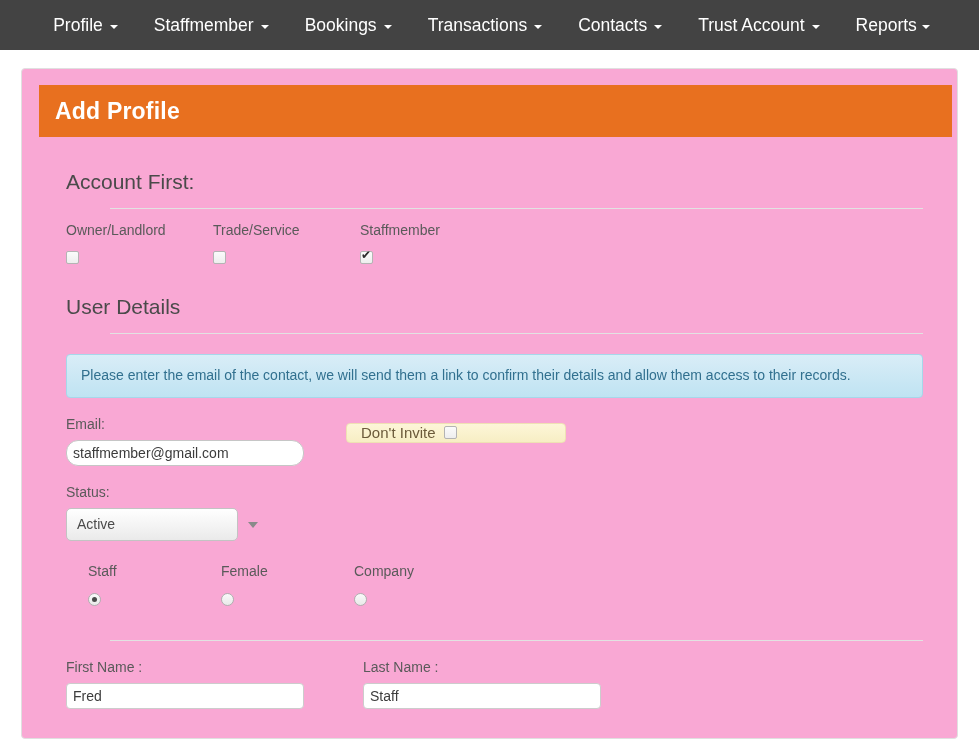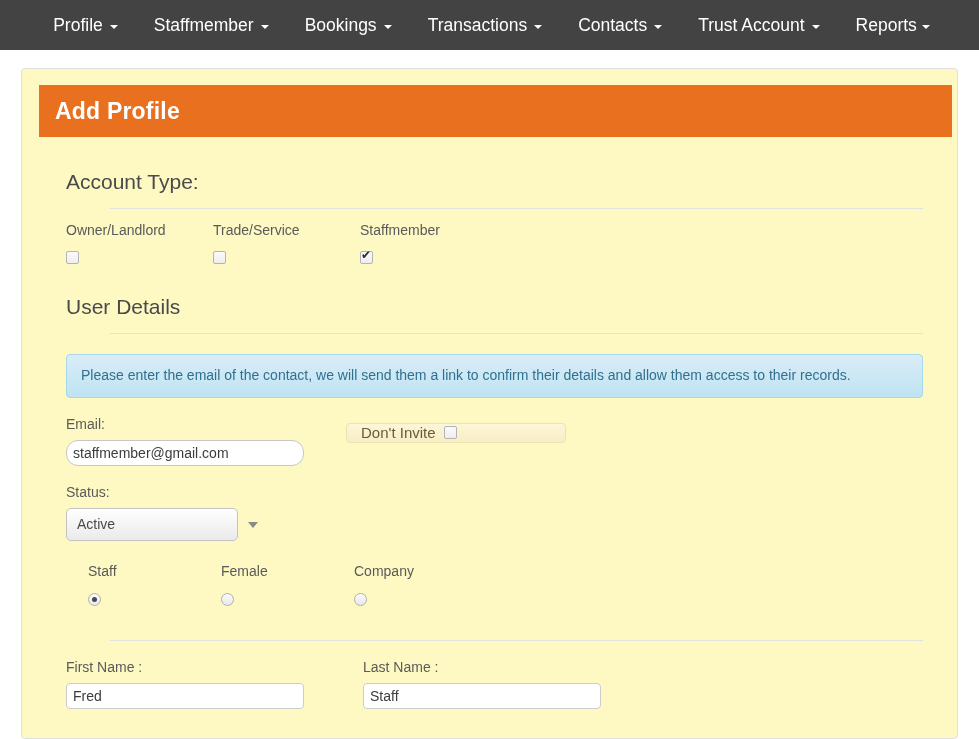--- a/index.html
+++ b/index.html
@@ -58,21 +58,21 @@
 
   
   .page-wrap {
     padding: 18px 21px 0 21px;
     height: 689px;
     overflow: hidden;
   }
   .panel {
     border: 1px solid #e0e0e0;
     border-radius: 4px;
-    background: #fef9c3;
+    background: #f9a8d4;
     height: 100%;
     overflow: hidden;
   }
   .panel-heading {
     background: #e8701f;
     margin: 16px 5px 0 17px;
     padding: 14px 16px;
     height: 52px;
     display: flex;
     align-items: center;
@@ -313,21 +313,21 @@
 
 <div class="page-wrap">
   <div class="panel">
 
     <div class="panel-heading">
       <h1 class="panel-title">Add Profile</h1>
     </div>
 
     <div class="panel-body">
 
-      <h2 class="section-head">Account Type:</h2>
+      <h2 class="section-head">Account First:</h2>
       <hr class="hr-indent">
 
       <div class="acct-row">
         <div class="acct-col">
           <span class="acct-label">Owner/Landlord</span>
           <input type="checkbox" class="cb" style="">
         </div>
         <div class="acct-col">
           <span class="acct-label">Trade/Service</span>
           <input type="checkbox" class="cb" style="">

